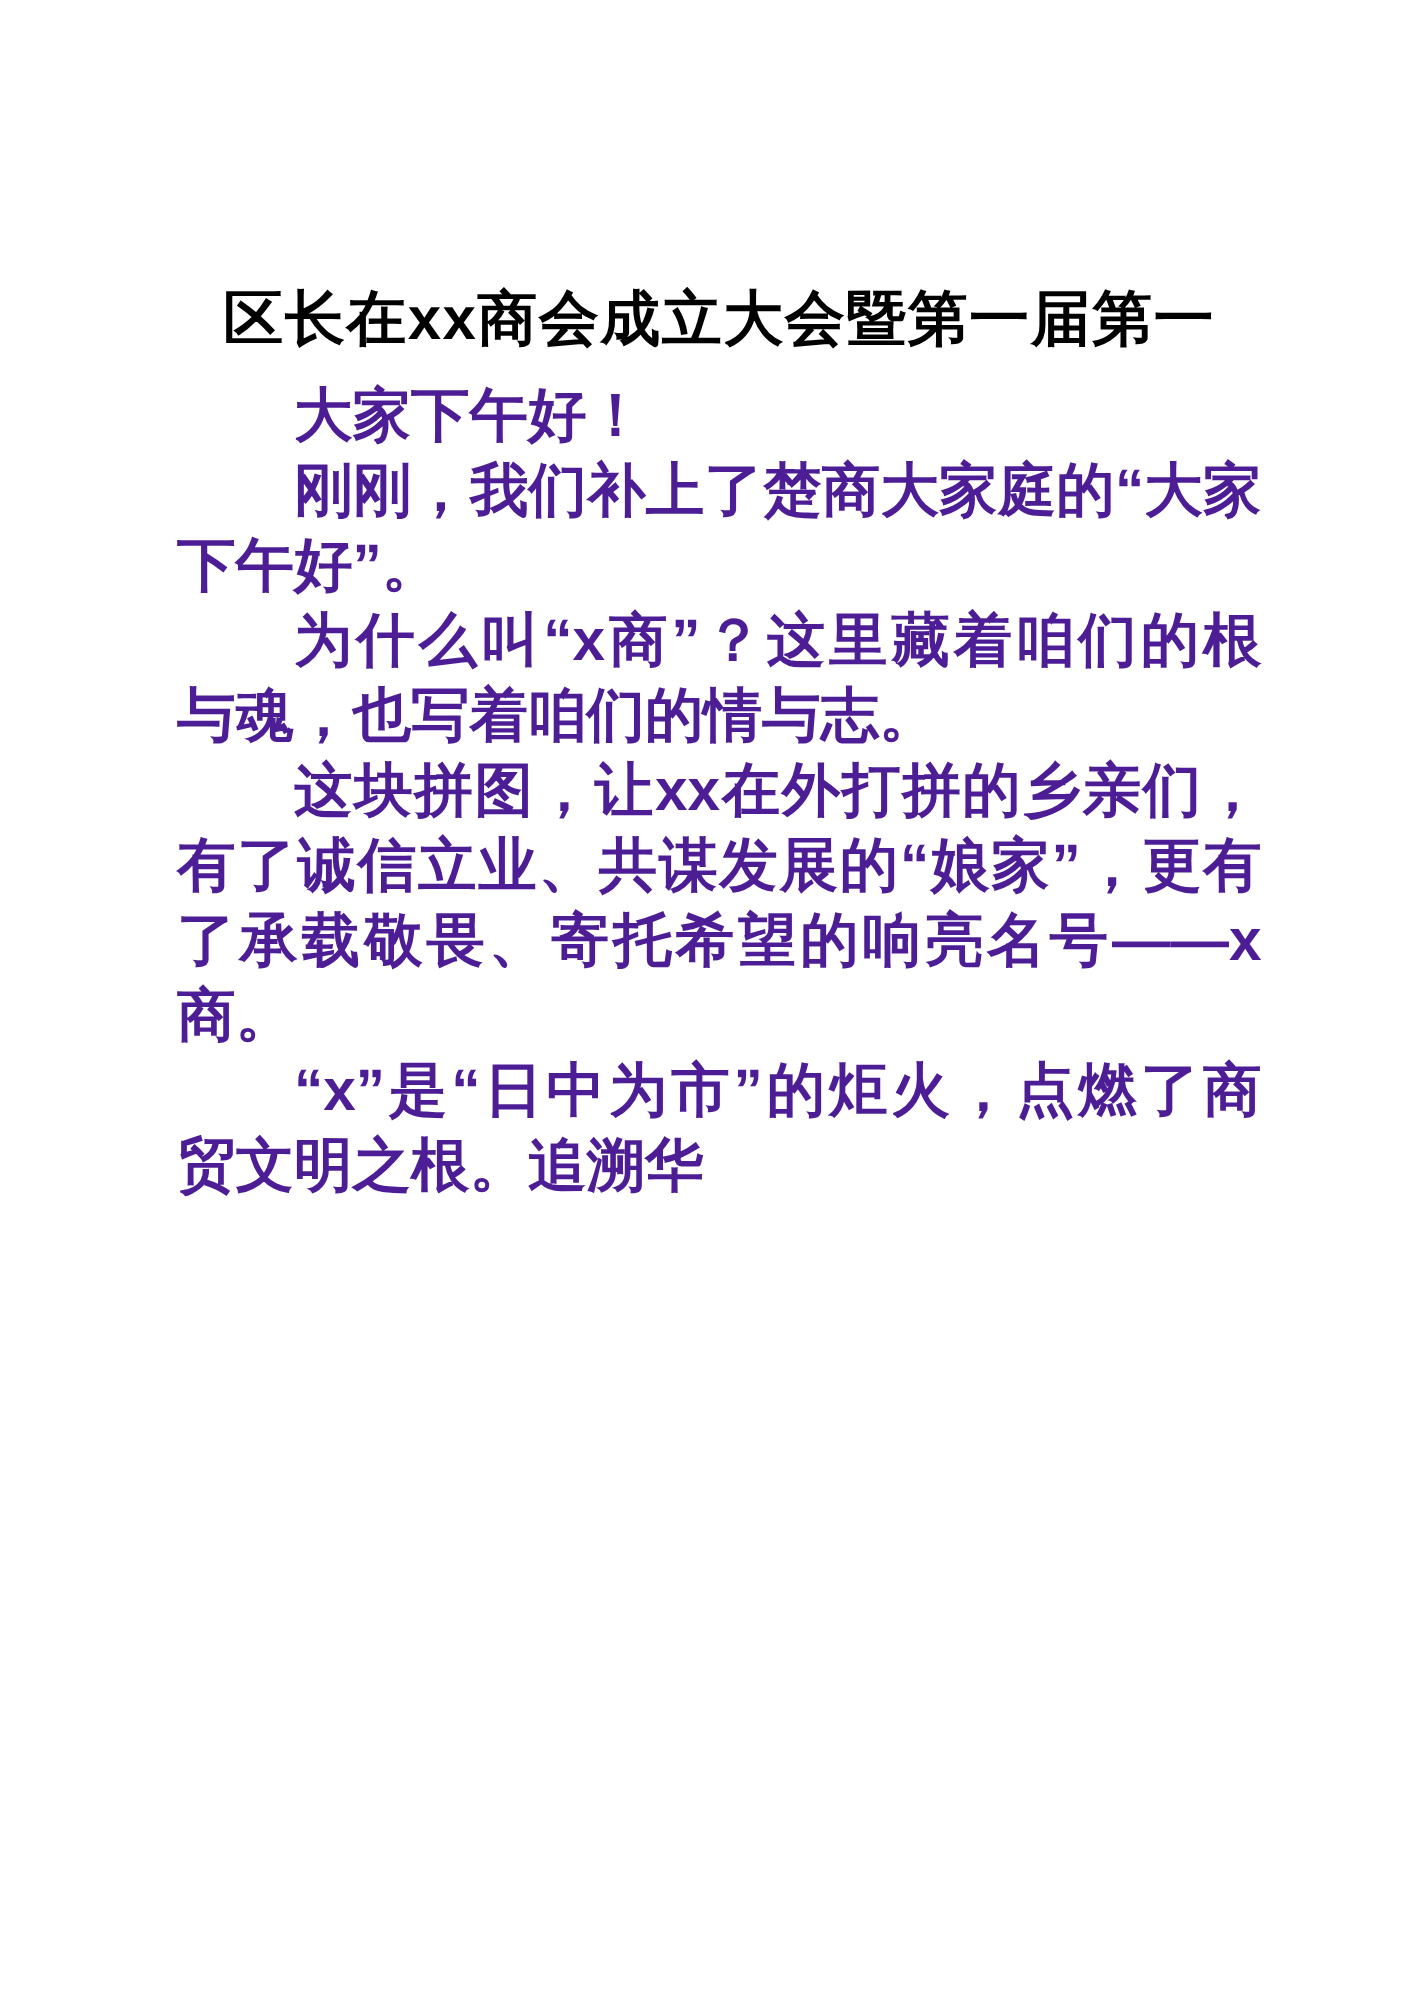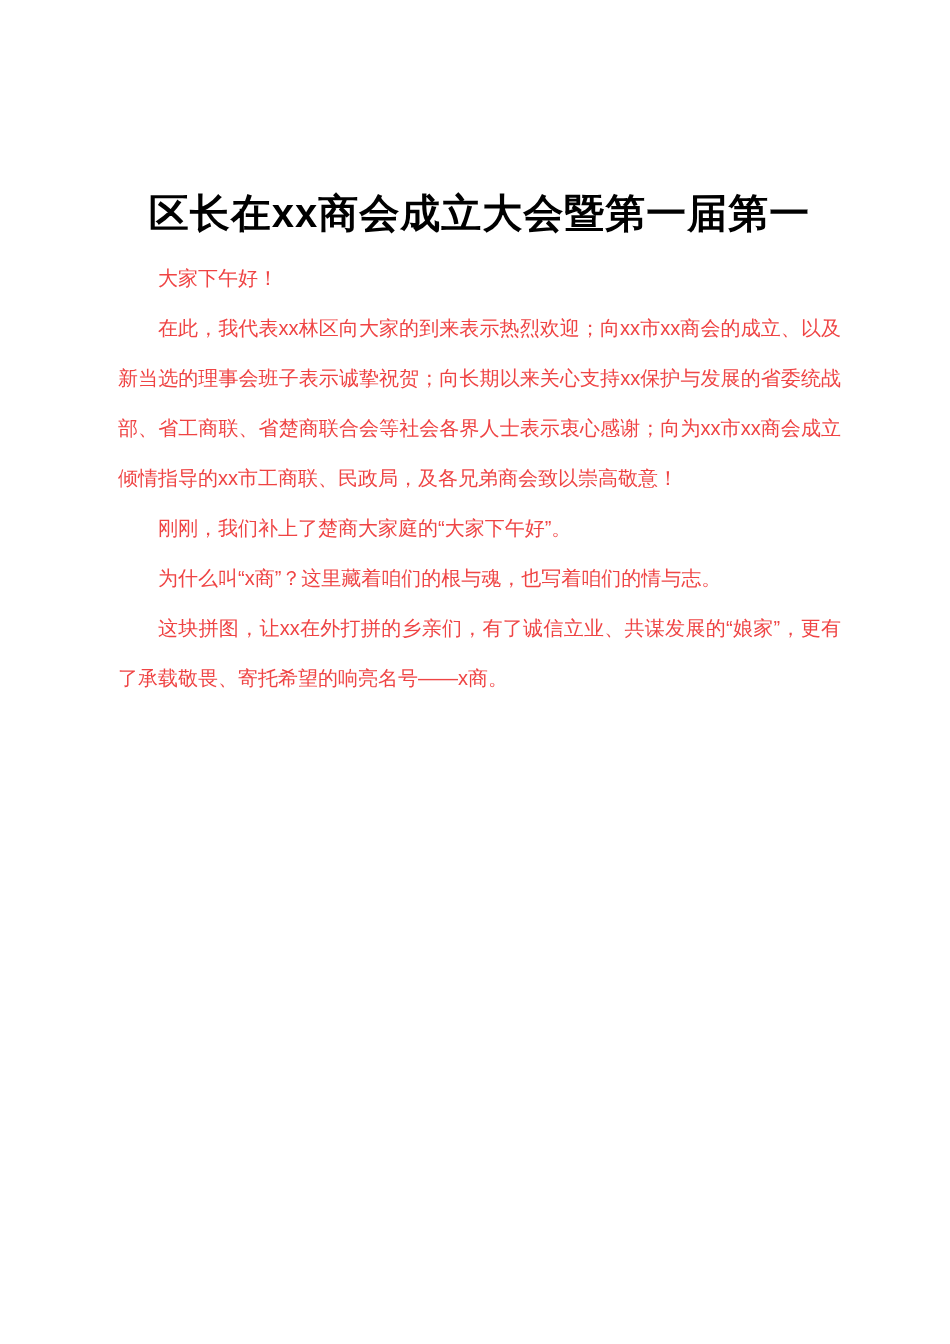--- a/index.html
+++ b/index.html
@@ -23,35 +23,35 @@
     margin: 0 0 10px 0;
     font-size: 40px;
     font-weight: 700;
     line-height: 60px;
     text-align: center;
     letter-spacing: 1px;
     color: #000000;
   }
   .doc-body p {
     margin: 0;
-    font-size: 20px;
-    font-weight: 400;
+    font-size: 39px;
+    font-weight: 700;
     line-height: 50px;
     text-align: justify;
     text-indent: 2em;
-    color: #ef4444;
+    color: #4c1d95;
   }
 </style>
 </head>
 <body>
 
 <div class="page">
   <h1 class="doc-title">
     <span>区长在xx商会成立大会暨第一届第一</span><br>
   </h1>
   <div class="doc-body">
     <p>大家下午好！</p>
-    <p>在此，我代表xx林区向大家的到来表示热烈欢迎；向xx市xx商会的成立、以及新当选的理事会班子表示诚挚祝贺；向长期以来关心支持xx保护与发展的省委统战部、省工商联、省楚商联合会等社会各界人士表示衷心感谢；向为xx市xx商会成立倾情指导的xx市工商联、民政局，及各兄弟商会致以崇高敬意！</p>
     <p>刚刚，我们补上了楚商大家庭的“大家下午好”。</p>
     <p>为什么叫“x商”？这里藏着咱们的根与魂，也写着咱们的情与志。</p>
     <p>这块拼图，让xx在外打拼的乡亲们，有了诚信立业、共谋发展的“娘家”，更有了承载敬畏、寄托希望的响亮名号——x商。</p>
+    <p>“x”是“日中为市”的炬火，点燃了商贸文明之根。追溯华</p>
   </div>
 </div>
 
 </body></html>

